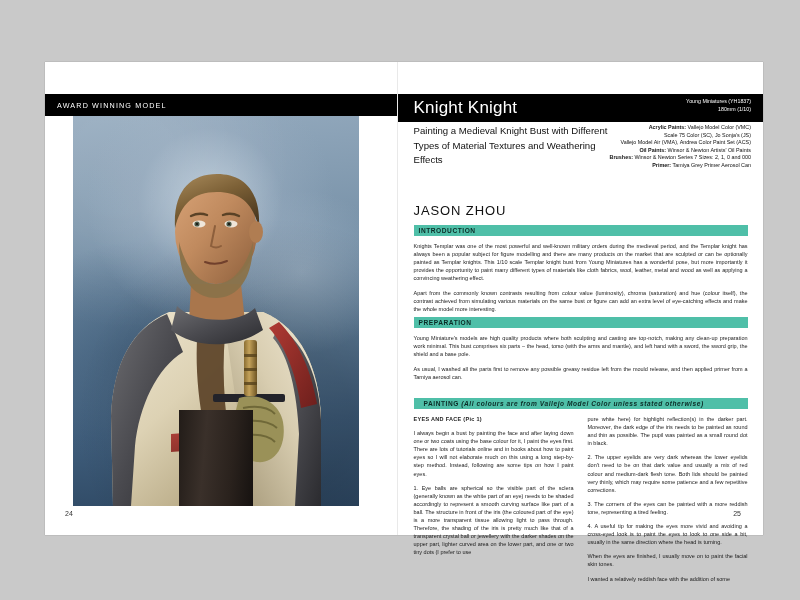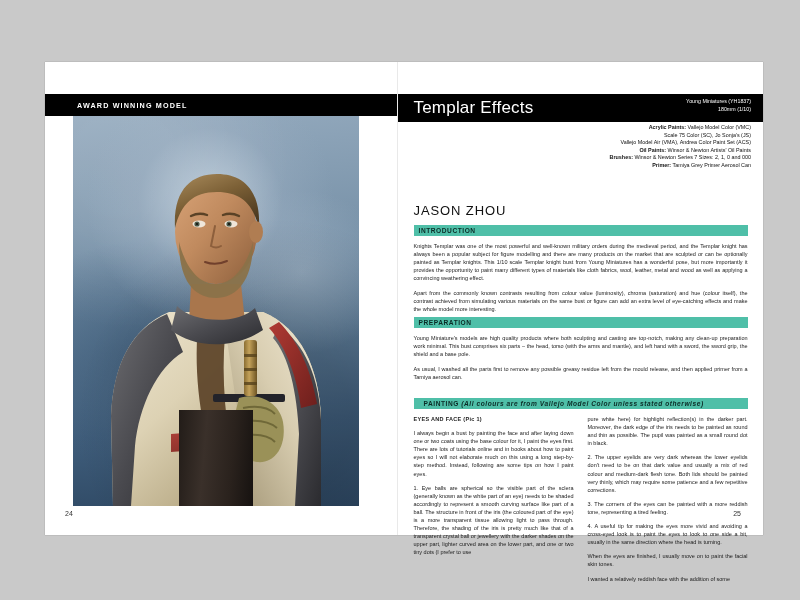--- a/index.html
+++ b/index.html
@@ -26,22 +26,22 @@
     position: absolute;
     left: 0; top: 32px;
     width: 100%; height: 22px;
     background: #000;
     display: flex; align-items: center;
   }
   .running-head-label {
     color: #ffffff;
     font-size: 7.2px;
     letter-spacing: 1.15px;
-    padding-left: 32px;
-    font-weight: 700;
+    padding-left: 12px;
+    font-weight: 400;
   }
   .photo-frame {
     position: absolute;
     left: 28px; top: 54px;
     width: 286px; height: 390px;
     overflow: hidden;
     background: #4a6077;
   }
   .photo-bg {
     position: absolute; inset: 0;
@@ -278,27 +278,28 @@
       </div>
       <div class="base-plinth"></div>
     </div>
 
     <div class="page-num page-num-left">24</div>
   </div>
 
   <div class="page page-right">
 
     <div class="title-bar"></div>
-    <div class="title-main">Templar Effects</div>
+    <div class="title-main">Knight Knight</div>
 
     <div class="kit-meta">
       <div>Young Miniatures (YH1837)</div>
       <div>180mm (1/10)</div>
     </div>
 
+    <div class="subtitle">Painting a Medieval Knight Bust with Different Types of Material Textures and Weathering Effects</div>
 
     <div class="materials">
         <div><b>Acrylic Paints:</b> Vallejo Model Color (VMC)</div>
         <div>Scale 75 Color (SC), Jo Sonja's (JS)</div>
         <div>Vallejo Model Air (VMA), Andrea Color Paint Set (ACS)</div>
         <div><b>Oil Paints:</b> Winsor &amp; Newton Artists' Oil Paints</div>
         <div><b>Brushes:</b> Winsor &amp; Newton Series 7 Sizes: 2, 1, 0 and 000</div>
         <div><b>Primer:</b> Tamiya Grey Primer Aerosol Can</div>
       </div>
 

